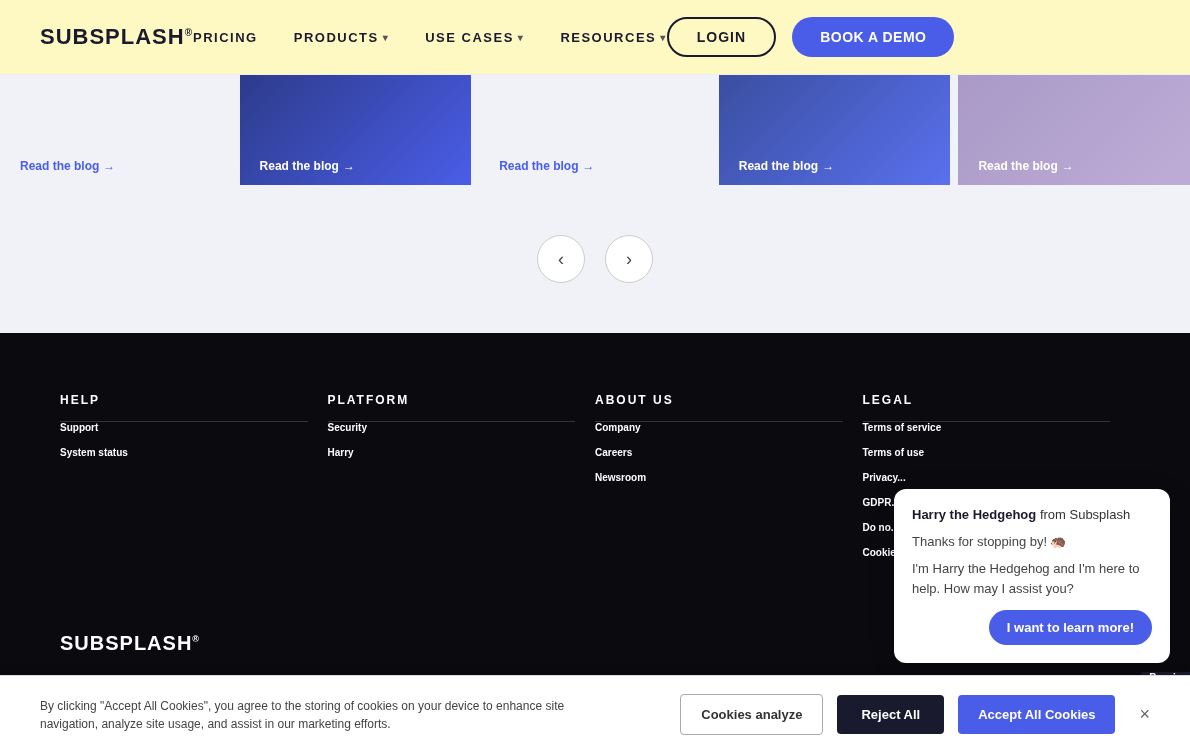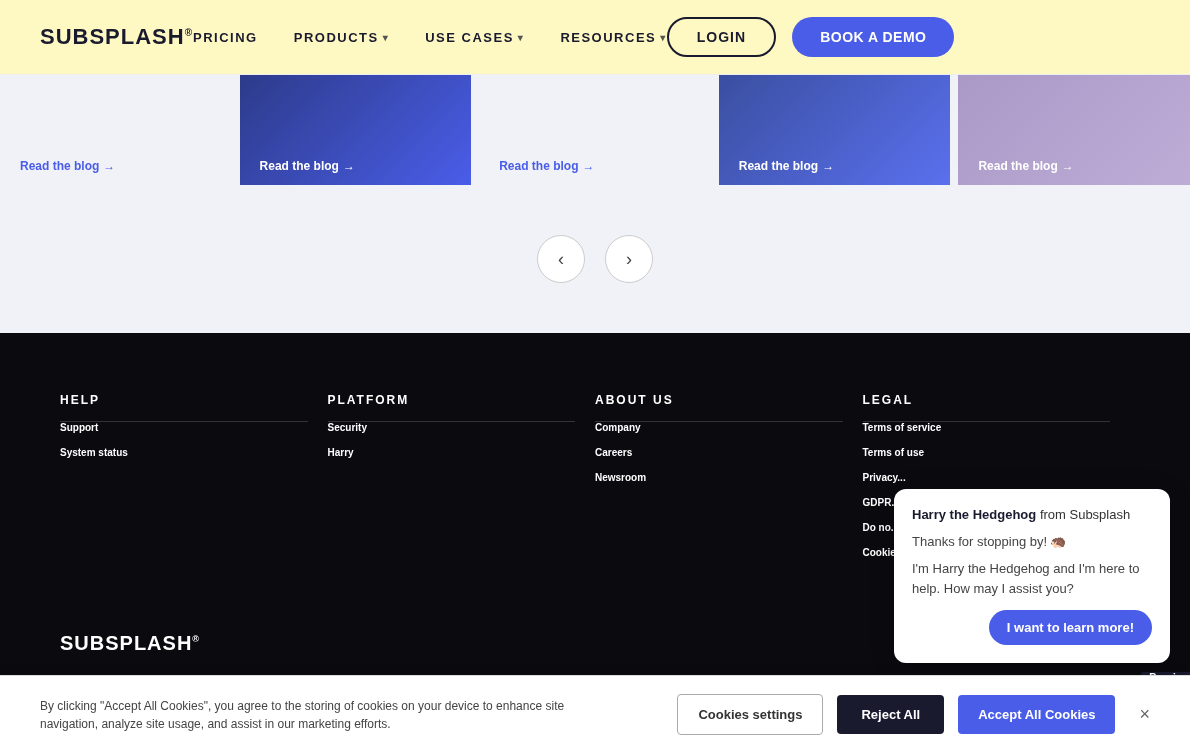--- a/index.html
+++ b/index.html
@@ -389,20 +389,20 @@
     <div style="margin-bottom:8px;">Thanks for stopping by! 🦔</div>
     <div>I'm Harry the Hedgehog and I'm here to help. How may I assist you?</div>
   </div>
   <button class="chat-action">I want to learn more!</button>
   <div style="clear:both;"></div>
 </div>
 
 <div class="cookie-banner">
   <p class="cookie-text">By clicking "Accept All Cookies", you agree to the storing of cookies on your device to enhance site navigation, analyze site usage, and assist in our marketing efforts.</p>
   <div class="cookie-actions">
-    <button class="btn-cookie-settings">Cookies settings</button>
+    <button class="btn-cookie-settings">Cookies analyze</button>
     <button class="btn-reject">Reject All</button>
     <button class="btn-accept">Accept All Cookies</button>
     <button class="cookie-close">×</button>
   </div>
 </div>
 
 <div class="revain-badge">Revain</div>
 
 </body></html>

